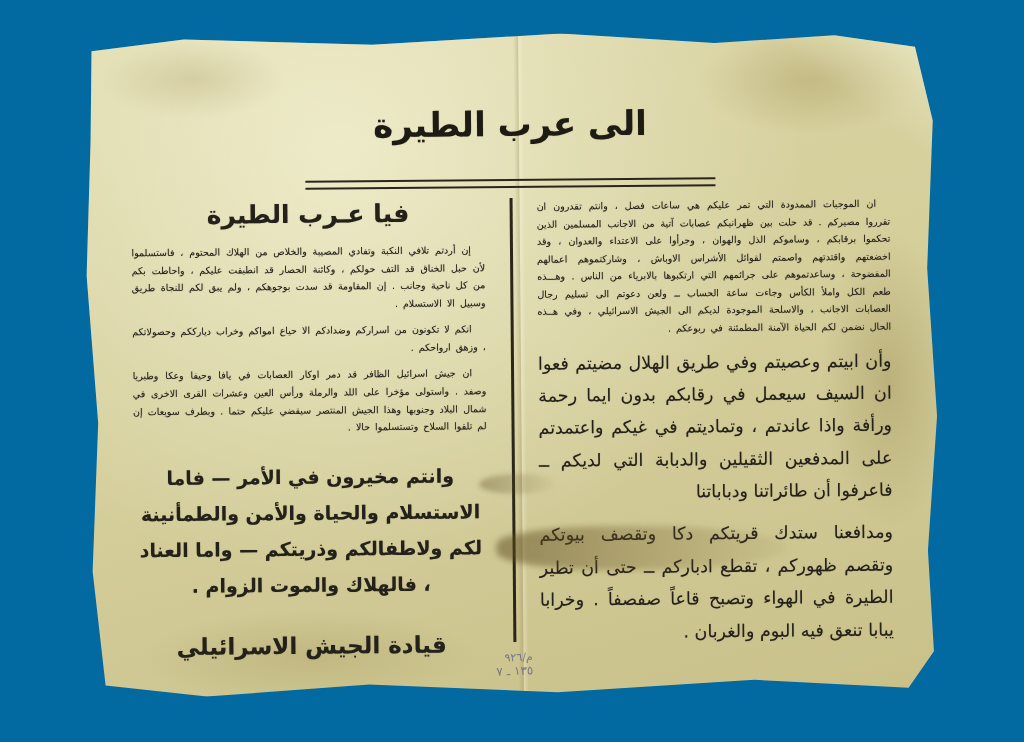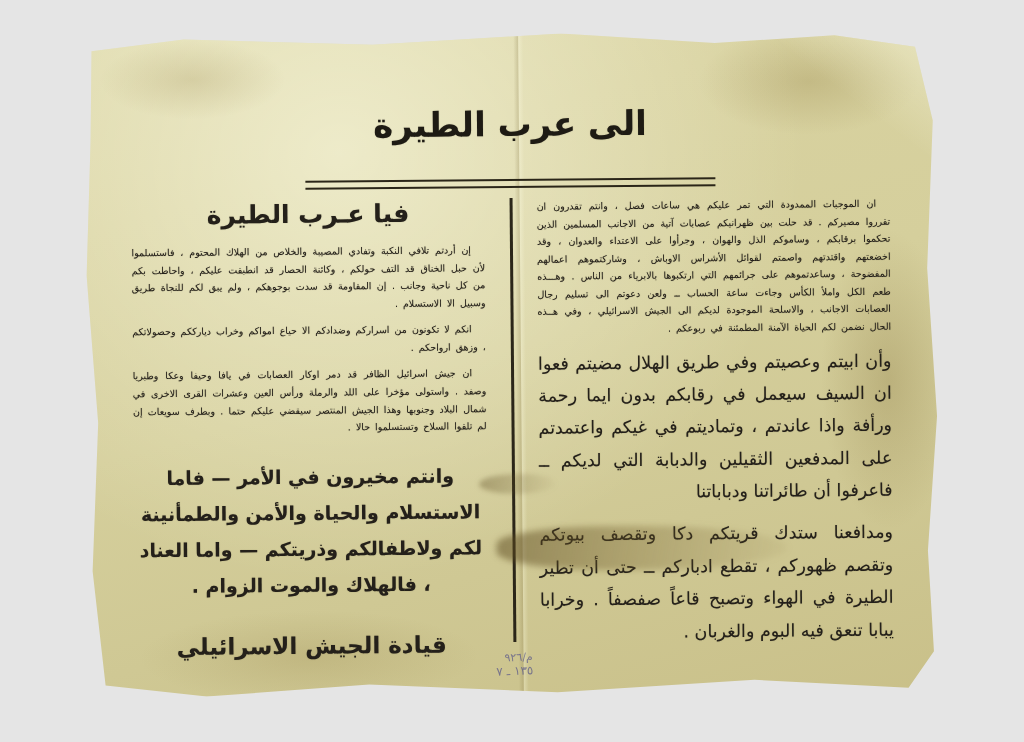--- a/index.html
+++ b/index.html
@@ -11,21 +11,21 @@
     width: 1024px;
     height: 742px;
     font-family: "DejaVu Sans", sans-serif;
     overflow: hidden;
   }
 
   #page {
     position: relative;
     width: 1024px;
     height: 742px;
-    background: #e5e5e5;
+    background: #0369a1;
   }
 
   
   #sheet {
     position: absolute;
     left: 84px;
     top: 30px;
     width: 856px;
     height: 672px;
     background:

